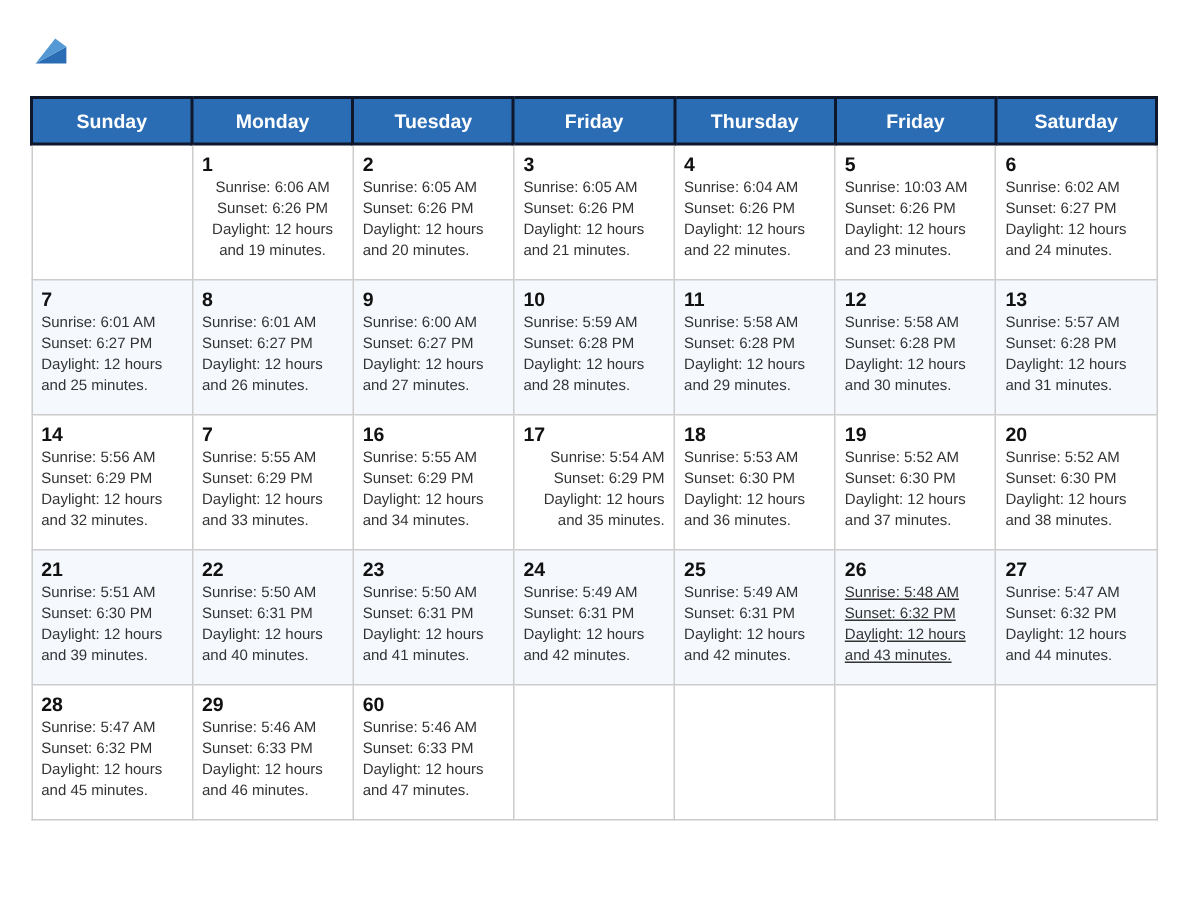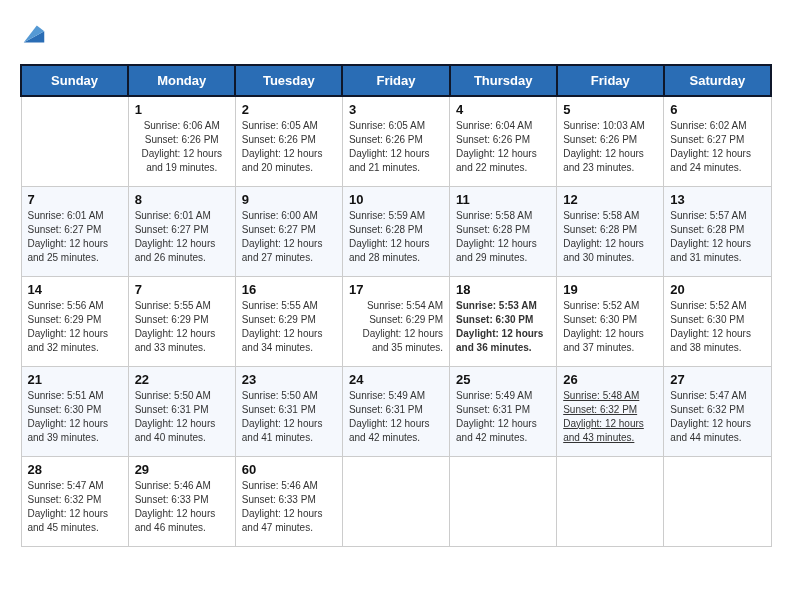--- a/index.html
+++ b/index.html
@@ -244,21 +244,21 @@
         </td>
         <td>
           <span class="day-number">17</span>
           <div class="day-info" style="white-space: pre-line; text-align: right;">Sunrise: 5:54 AM
 Sunset: 6:29 PM
 Daylight: 12 hours
 and 35 minutes.</div>
         </td>
         <td>
           <span class="day-number">18</span>
-          <div class="day-info" style="white-space: pre-line; font-weight: bold;">Sunrise: 5:53 AM
+          <div class="day-info" style="white-space: pre-line;">Sunrise: 5:53 AM
 Sunset: 6:30 PM
 Daylight: 12 hours
 and 36 minutes.</div>
         </td>
         <td>
           <span class="day-number">19</span>
           <div class="day-info" style="white-space: pre-line;">Sunrise: 5:52 AM
 Sunset: 6:30 PM
 Daylight: 12 hours
 and 37 minutes.</div>

